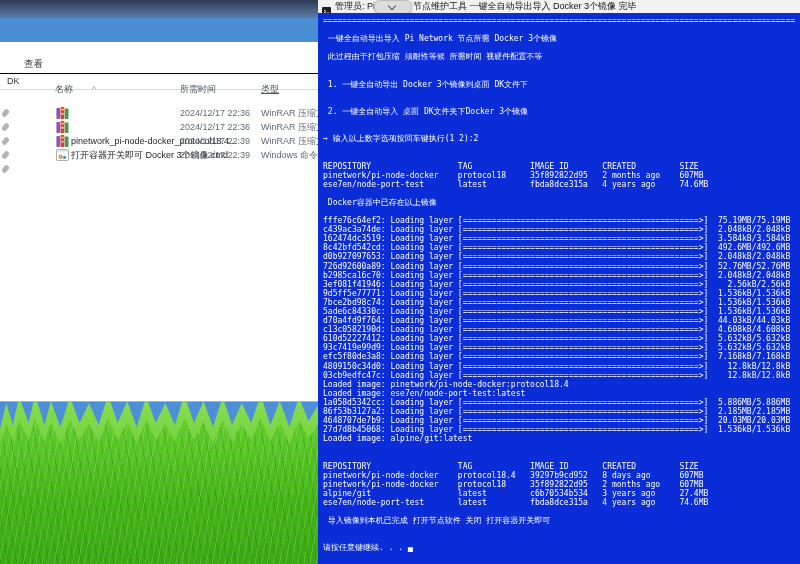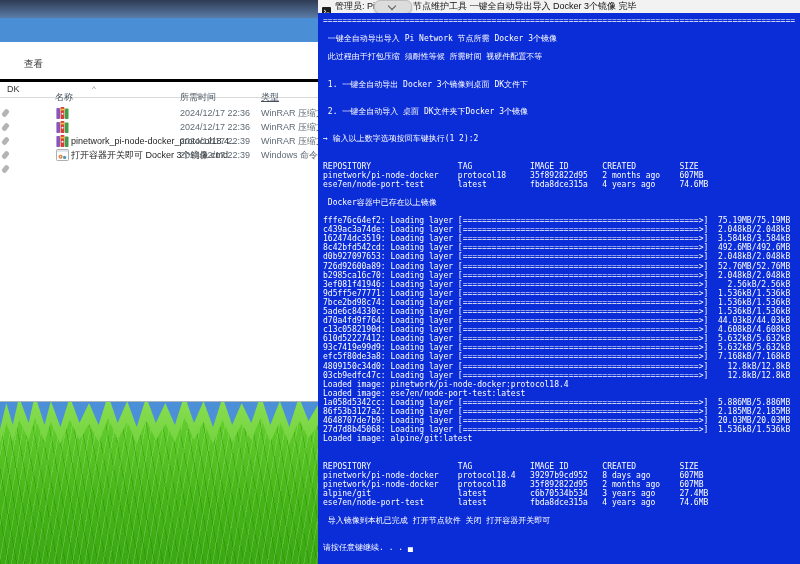--- a/index.html
+++ b/index.html
@@ -20,24 +20,24 @@
          repeating-linear-gradient(100deg,rgba(255,255,255,.16) 0 1px,transparent 1px 6px),
          repeating-linear-gradient(80deg,rgba(15,95,0,.22) 0 1px,transparent 1px 8px),
          linear-gradient(180deg,#62cf2c 0%,#46b517 55%,#3aa912 100%);
        clip-path:polygon(0 26px,2% 5px,4% 24px,6% 2px,9% 22px,11% 0,14% 24px,16% 4px,19% 26px,22% 2px,25% 22px,28% 6px,31% 24px,34% 0,37% 22px,40% 4px,43% 26px,46% 2px,49% 22px,52% 6px,55% 24px,58% 0,61% 22px,64% 4px,67% 26px,70% 2px,73% 24px,76% 6px,79% 22px,82% 0,85% 24px,88% 4px,91% 26px,94% 2px,97% 20px,100% 7px,100% 100%,0 100%);}
 
   
   .explorer{position:absolute;left:0;top:18px;width:318px;height:359px;background:#ffffff;
        border-bottom:1px solid #a8b4c0;overflow:hidden;font-size:9px;color:#222;margin-top:24px;}
   .exp-menu{position:absolute;top:15px;left:0;right:0;height:14px;}
   .exp-menu .mi{position:absolute;top:0;font-size:9.5px;color:#3a3a3a;line-height:14px;} .mi1{left:24px;}
-  .exp-address{position:absolute;top:37px;left:0px;right:0px;height:15px;
-       border-top:3px solid #000000;border-bottom:1px solid #d9d9d9;background:#fff;}
+  .exp-address{position:absolute;top:31px;left:0px;right:0px;height:15px;
+       border-top:1px solid #000000;border-bottom:1px solid #d9d9d9;background:#fff;}
   .exp-address span{position:absolute;left:7px;top:0;line-height:15px;font-size:9px;color:#333;}
-  .exp-headers{position:absolute;top:48px;left:0;right:0;height:14px;color:#44505c;}
+  .exp-headers{position:absolute;top:40px;left:0;right:0;height:14px;color:#44505c;}
   .hdr{position:absolute;top:0;line-height:14px;font-size:9px;}
   .hdr-name{left:55px;} .hdr-date{left:180px;} .hdr-type{left:261px;text-decoration:underline;}
   .sort-caret{position:absolute;left:92px;top:42px;font-size:8px;color:#8a8a8a;}
   .file-list{position:absolute;top:64px;left:0;right:0;height:60px;}
   .frow{position:absolute;left:0;right:0;height:14px;}
   .frow .ficon{position:absolute;left:56px;top:1px;width:13px;height:12px;}
   .frow .fname{position:absolute;left:71px;top:0;line-height:14px;color:#1f1f1f;white-space:nowrap;}
   .frow .fdate{position:absolute;left:180px;top:0;line-height:14px;color:#5f6a75;white-space:nowrap;}
   .frow .ftype{position:absolute;left:261px;top:0;line-height:14px;color:#5f6a75;white-space:nowrap;}
   .nav-pin{position:absolute;left:3px;width:5px;height:8px;background:#b4b4b4;

